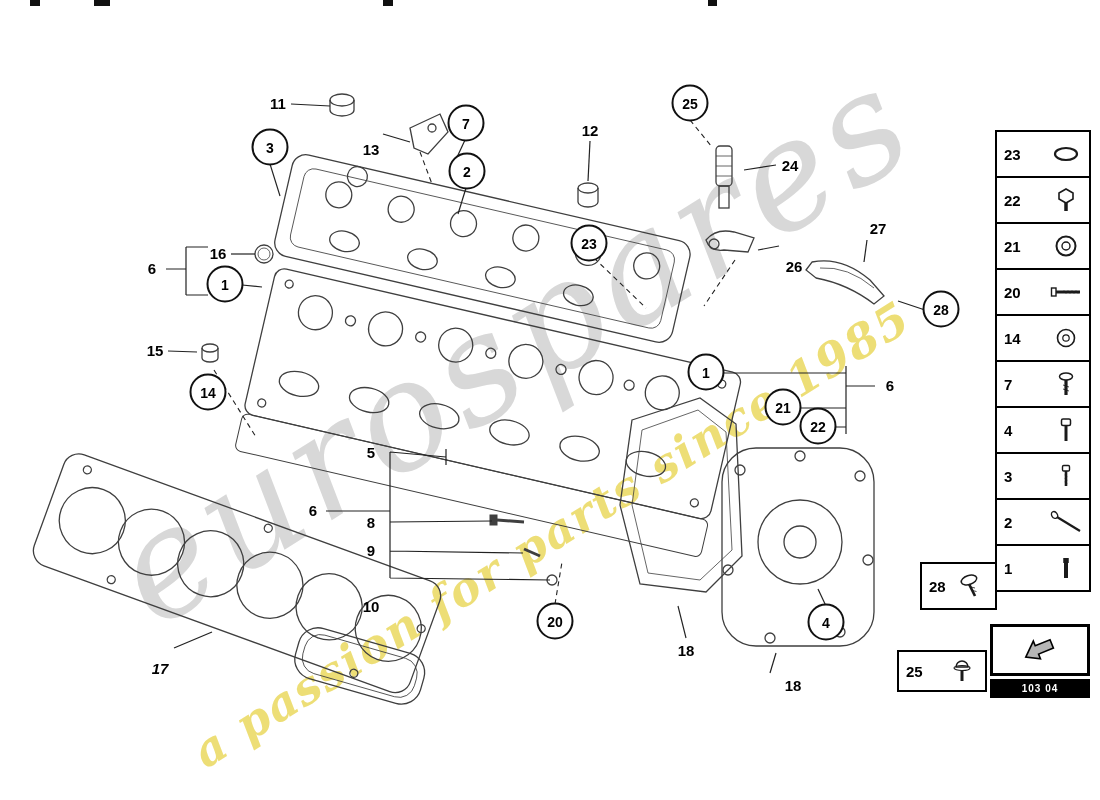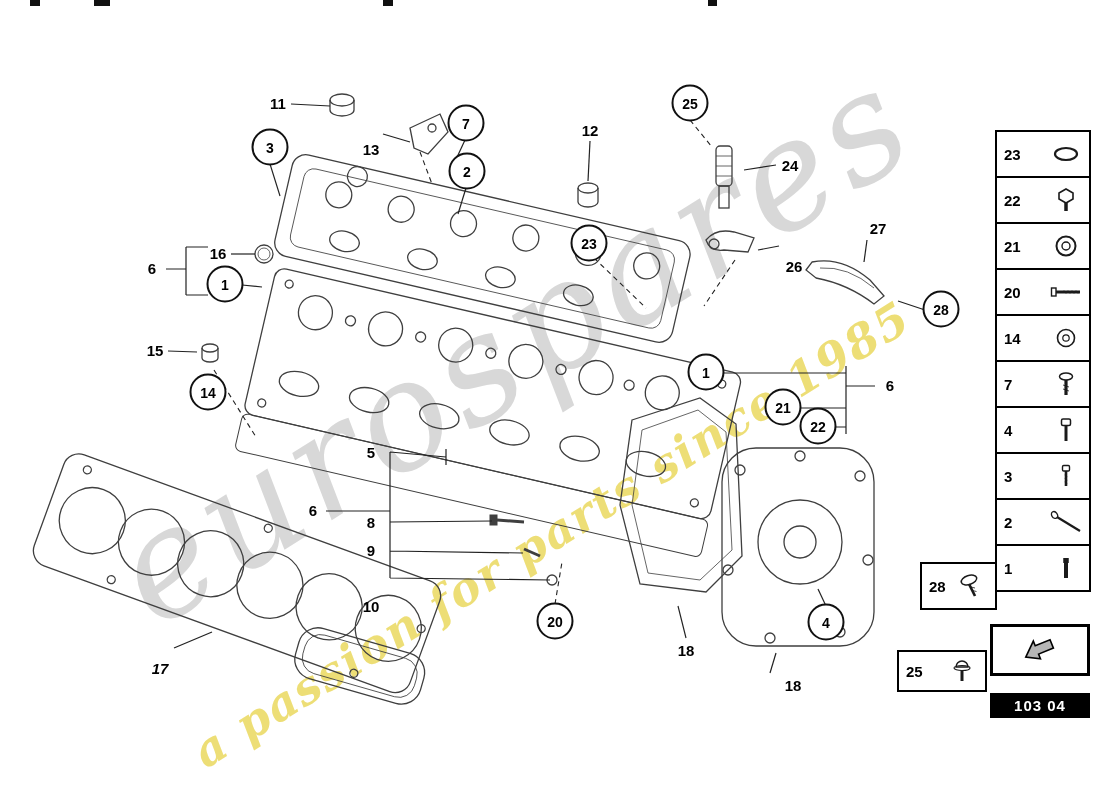--- a/index.html
+++ b/index.html
@@ -22,21 +22,21 @@
       background:#fff;display:flex;align-items:center;justify-content:space-between;padding:0 7px;}
   .legend-row:first-child{margin-top:0;}
   .legend-num{font-weight:bold;font-size:15px;color:#000;}
   .picon{width:32px;height:26px;display:inline-block;}
   .picon svg{width:100%;height:100%;display:block;}
   .legend-box{position:absolute;box-sizing:border-box;border:2px solid #000;background:#fff;
       display:flex;align-items:center;justify-content:space-between;padding:0 7px;z-index:4;}
   #thumb{position:absolute;left:990px;top:624px;width:100px;z-index:4;}
   .thumb-box{box-sizing:border-box;border:3px solid #000;background:#fff;height:52px;
       display:flex;align-items:center;justify-content:center;}
-  .thumb-code{margin-top:17px;background:#000;color:#fff;font-weight:bold;font-size:15px;
+  .thumb-code{margin-top:3px;background:#000;color:#fff;font-weight:bold;font-size:10px;
       text-align:center;padding:4px 0;letter-spacing:1px;}
 </style>
 </head>
 <body>
 
 <div class="page">
 
   <svg id="watermark-svg" class="layer" viewBox="0 0 1100 800">
     <text class="wm-brand" transform="translate(540,390) rotate(-32)">eurospares</text>
     <text class="wm-tagline" transform="translate(560,548) rotate(-32)">a passion for parts since 1985</text>

